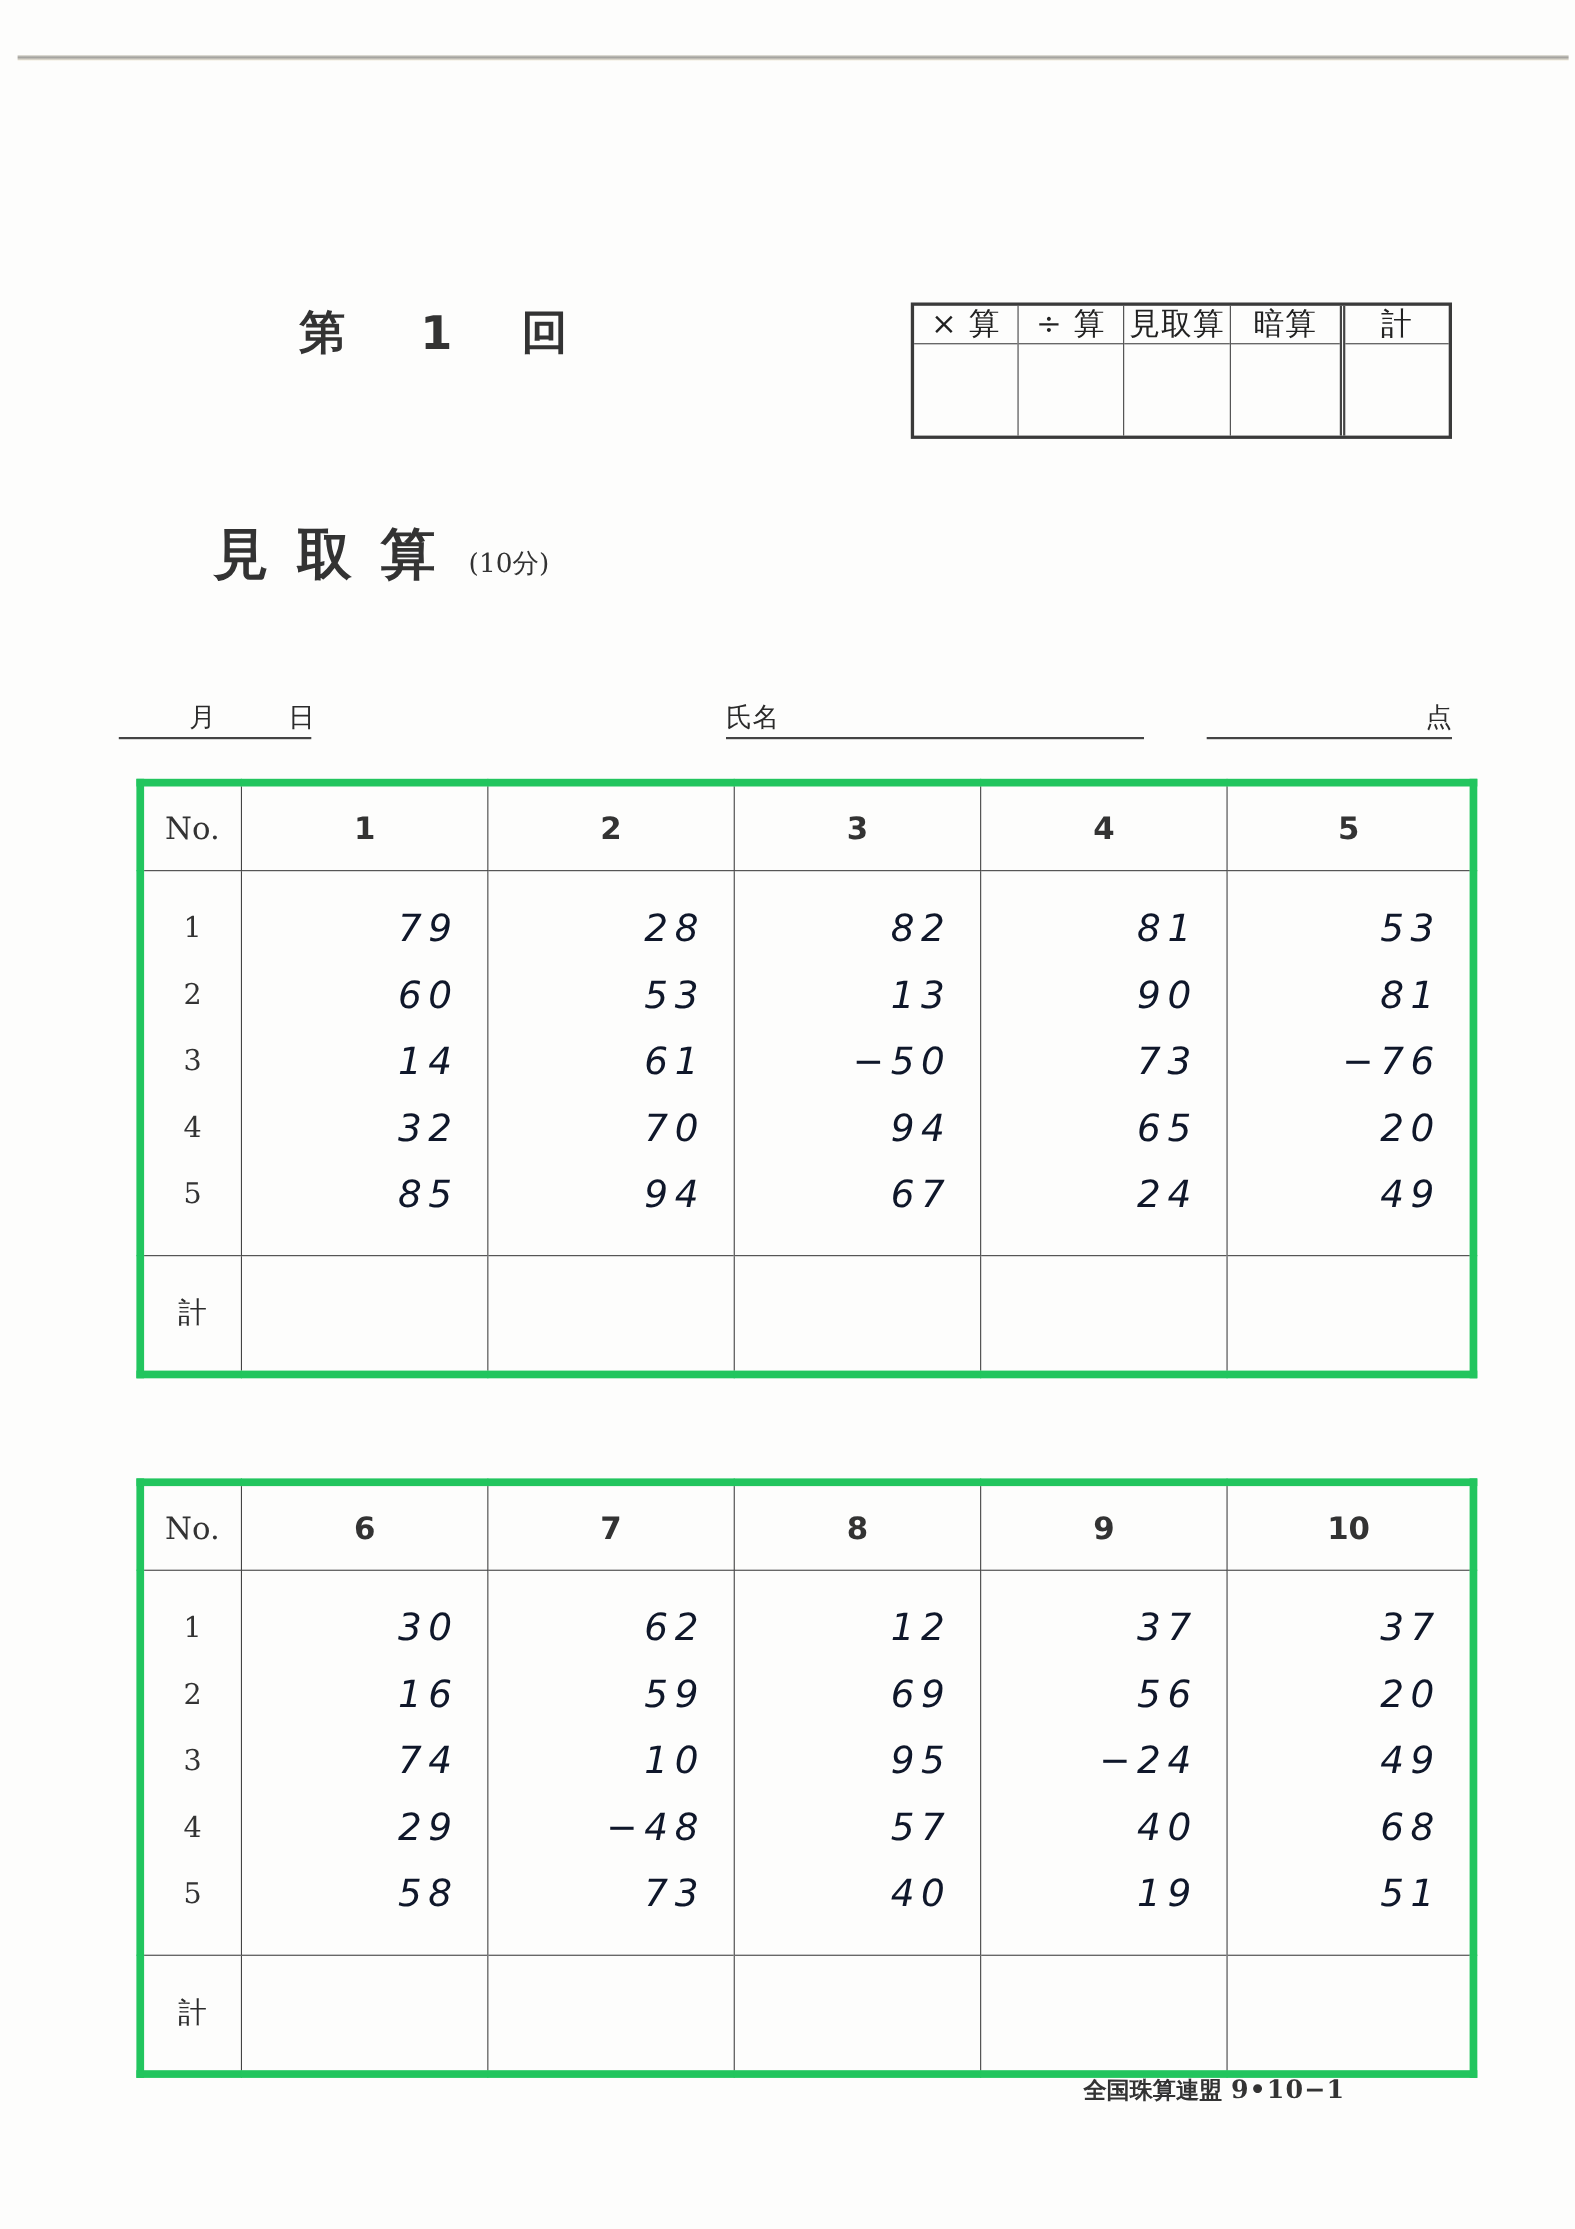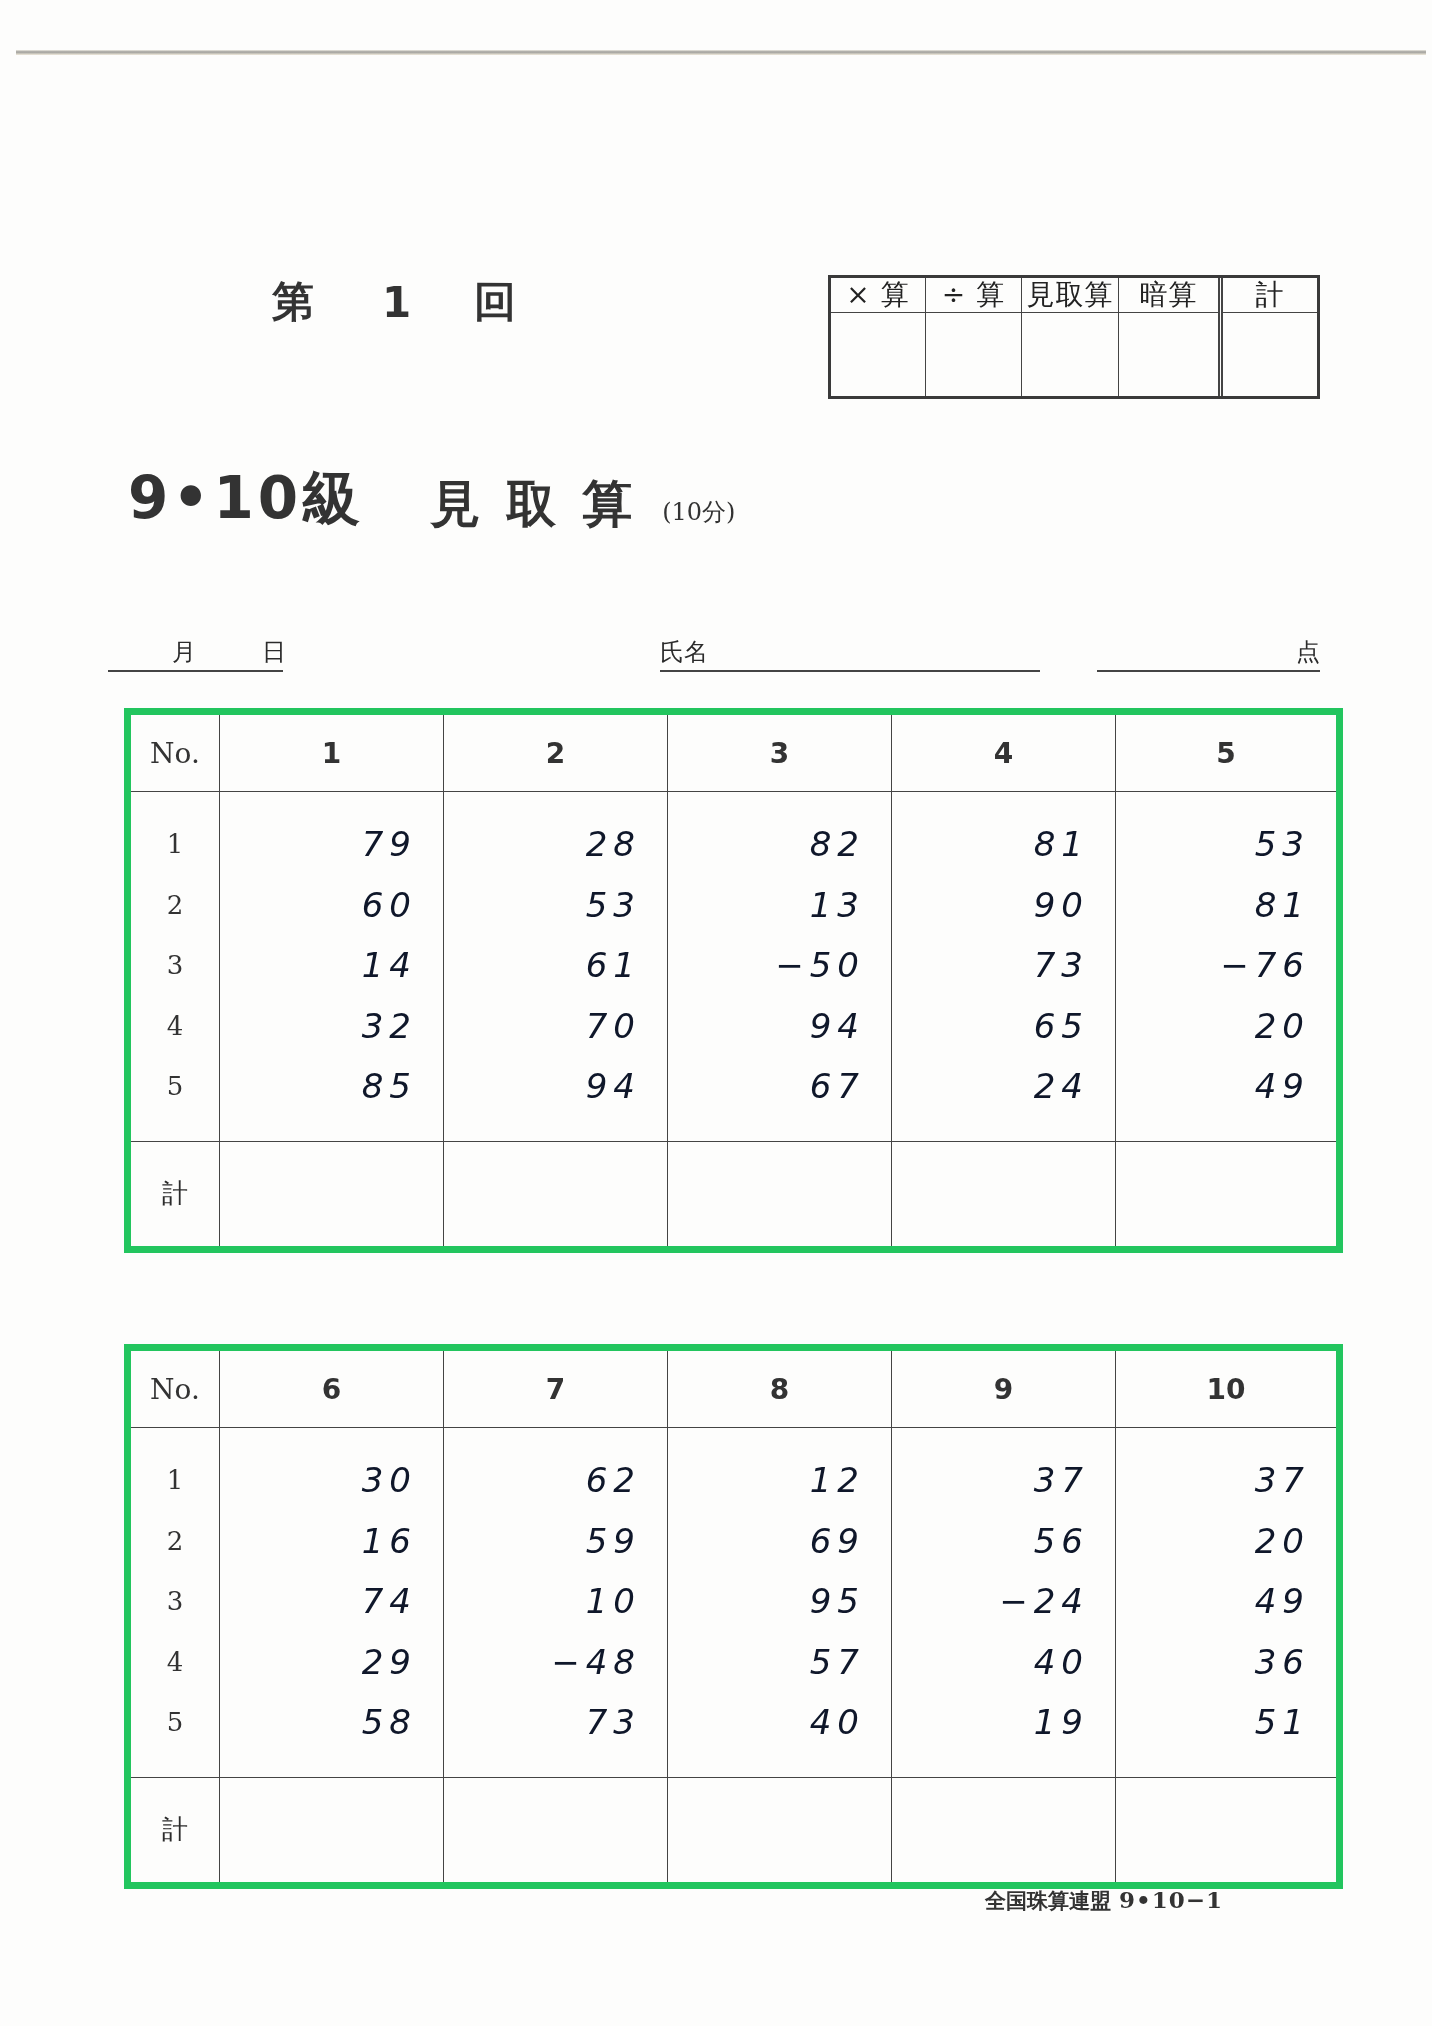--- a/index.html
+++ b/index.html
@@ -98,21 +98,20 @@
     <div class="score-head">暗算</div>
     <div class="score-cell"></div>
   </div>
   <div class="score-col" style="flex:1">
     <div class="score-head">計</div>
     <div class="score-cell"></div>
   </div>
 </div>
 
 <div class="abs main-title">
-  <span class="grade">9•10級</span>
   <span class="kind">見取算</span>
   <span class="time">(10分)</span>
 </div>
 
 <div class="abs field-line date-field">
   <span class="m">月</span>
   <span class="d">日</span>
 </div>
 <div class="abs field-line name-field">
   <span>氏名</span>
@@ -274,21 +273,21 @@
         <div>−24</div>
         <div>40</div>
         <div>19</div>
       </div>
         </td>
       <td>
           <div class="vals">
         <div>37</div>
         <div>20</div>
         <div>49</div>
-        <div>36</div>
+        <div>68</div>
         <div>51</div>
       </div>
         </td>
     </tr>
   </tbody>
   <tbody>
     <tr class="total">
       <td class="lbl">計</td>
       <td></td>
       <td></td>

